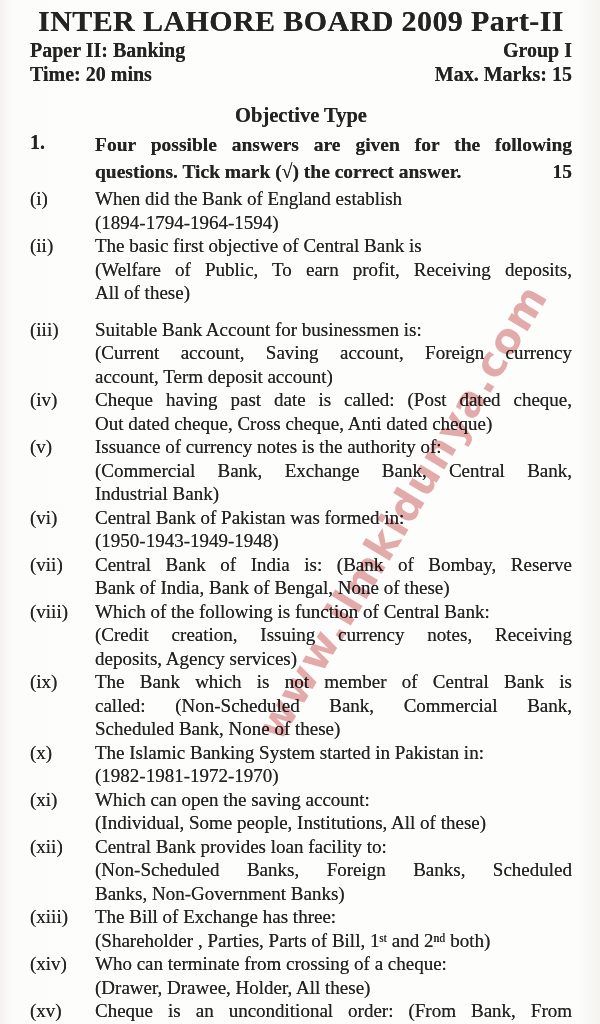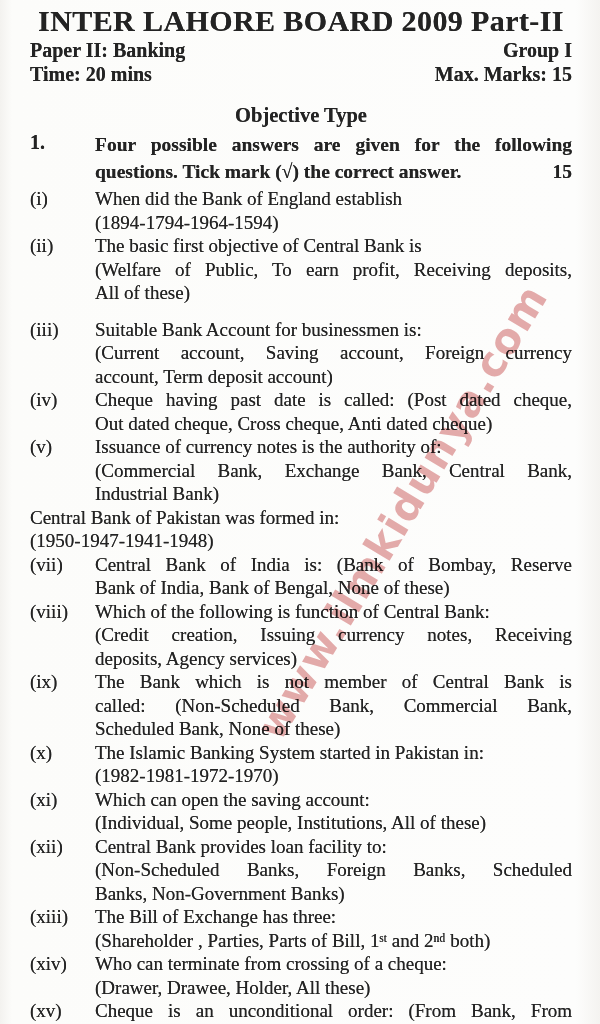--- a/index.html
+++ b/index.html
@@ -143,23 +143,24 @@
       </div>
       <div class="item">
         <span class="num">(v)</span>
         <div class="body">
           <div class="line">Issuance of currency notes is the authority of:</div>
           <div class="line j">(Commercial Bank, Exchange Bank, Central Bank,</div>
           <div class="line">Industrial Bank)</div>
         </div>
       </div>
       <div class="item">
+        <span class="num">(vi)</span>
         <div class="body">
           <div class="line">Central Bank of Pakistan was formed in:</div>
-          <div class="line">(1950-1947-1941-1948)</div>
+          <div class="line">(1950-1943-1949-1948)</div>
         </div>
       </div>
       <div class="item">
         <span class="num">(vii)</span>
         <div class="body">
           <div class="line j">Central Bank of India is: (Bank of Bombay, Reserve</div>
           <div class="line">Bank of India, Bank of Bengal, None of these)</div>
         </div>
       </div>
       <div class="item">

